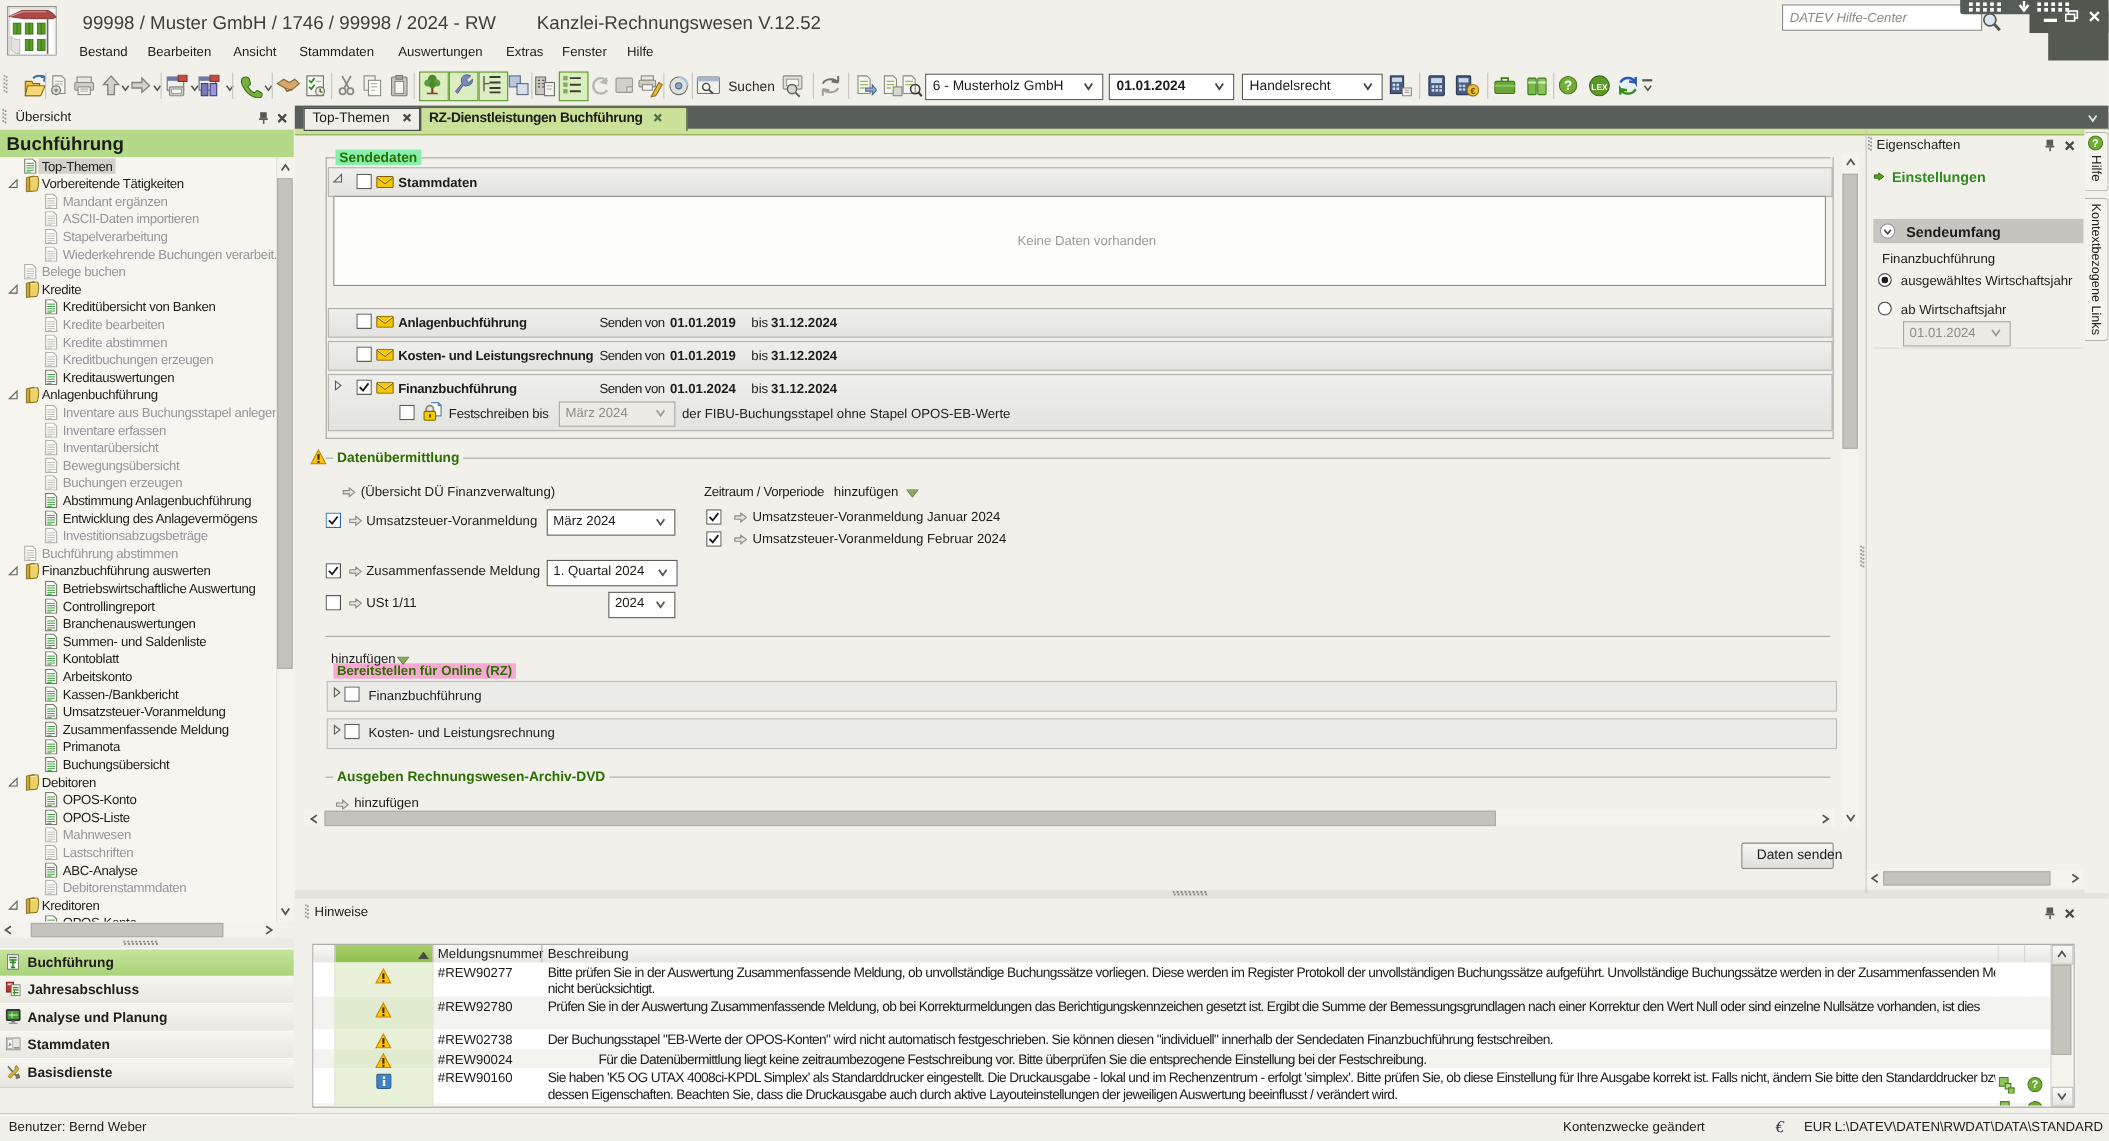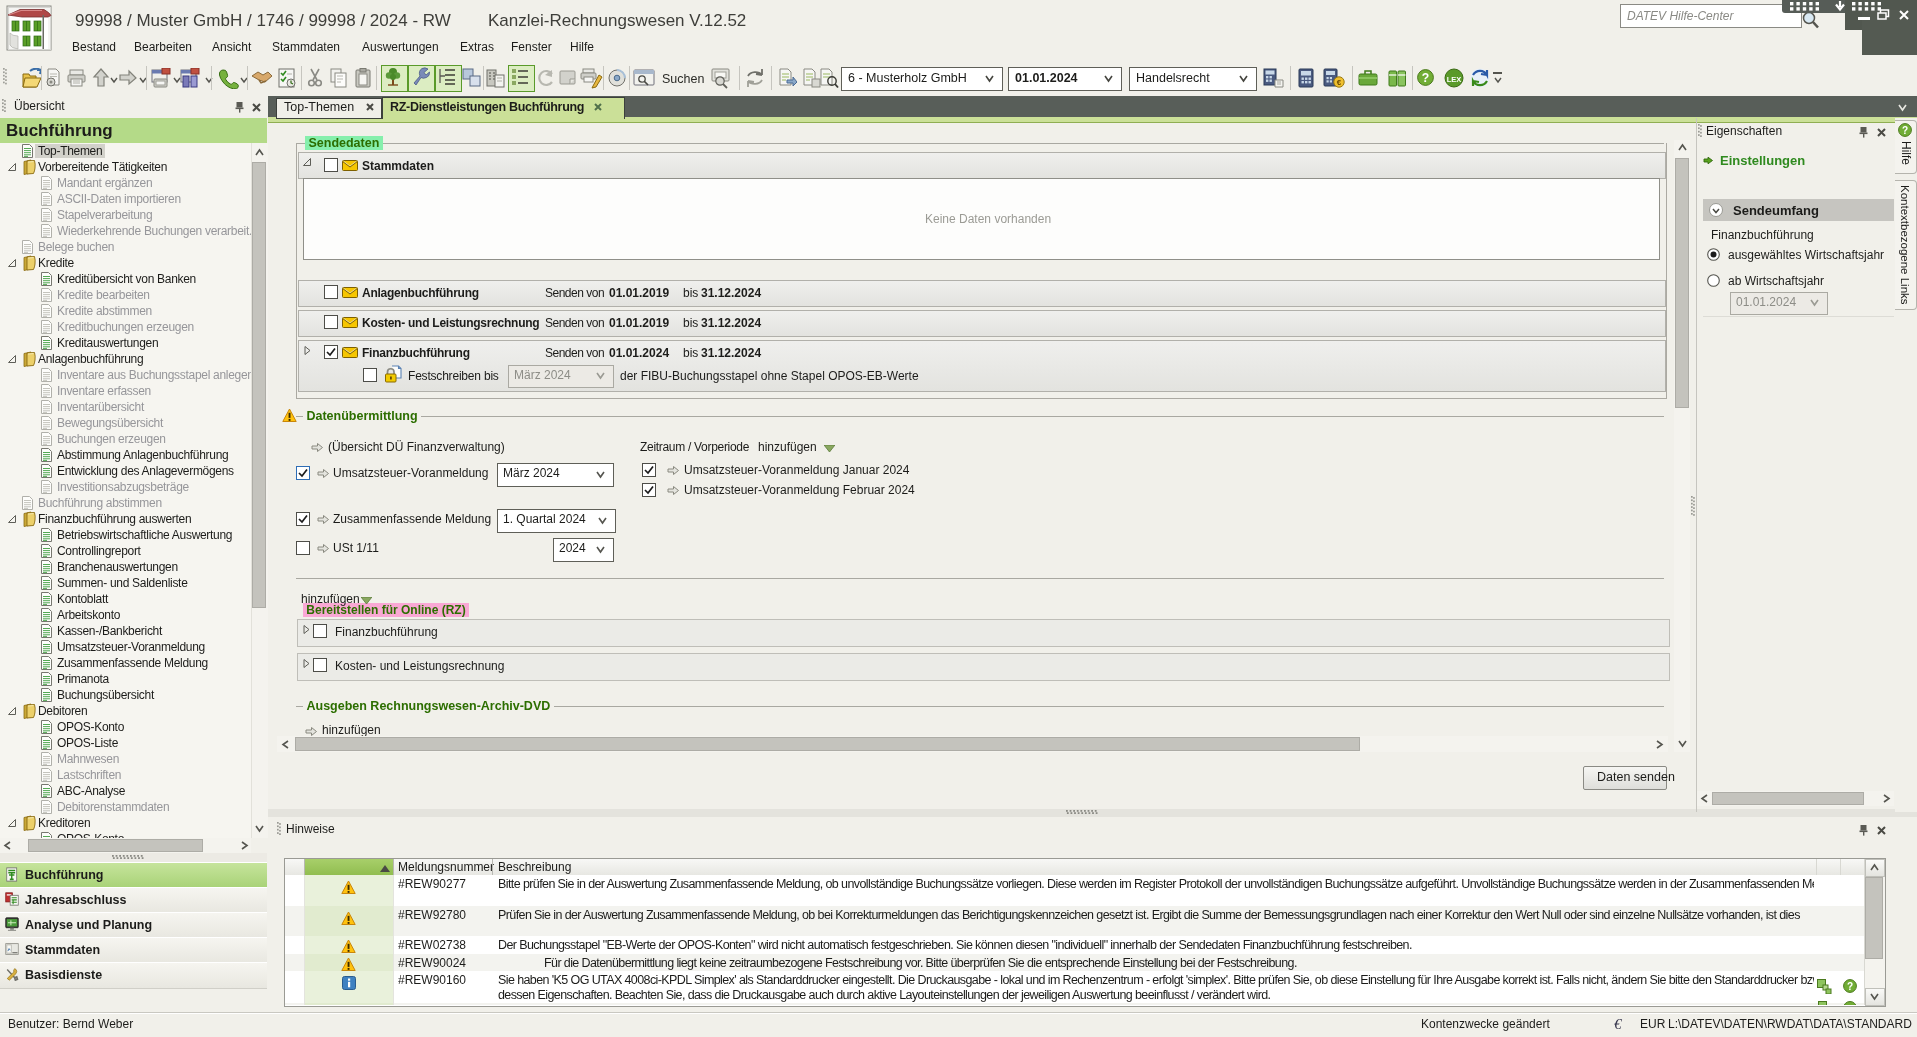--- a/index.html
+++ b/index.html
@@ -964,20 +964,21 @@
 <div class="a" style="left:285px;top:875px;width:1598px;height:31px;background:#ffffff;"></div>
 <div class="a" style="left:304px;top:875px;width:88px;height:31px;background:#e9f1db;border-left:1px solid #e4e4de;border-right:1px solid #e4e4de;"></div>
 <svg class="a" style="left:341px;top:880px;" width="15" height="15" viewBox="0 0 15 15">
       <path d="M7.5,1 L14.2,13.5 L0.8,13.5 Z" fill="#ffc20e" stroke="#c8860a" stroke-width="1"></path>
       <rect x="6.6" y="4.8" width="1.9" height="5.1000000000000005" fill="#3a2a00"></rect>
       <rect x="6.6" y="10.95" width="1.9" height="1.9" fill="#3a2a00"></rect>
     </svg>
 <div class="a" style="left:398px;top:877px;white-space:nowrap;font-size:12px;">#REW90277</div>
 <div class="a" style="left:498px;top:877px;width:1316px;height:29px;overflow:hidden;font-size:12.5px;letter-spacing:-0.6px;line-height:14.5px;">
 <div style="white-space:nowrap;">Bitte prüfen Sie in der Auswertung Zusammenfassende Meldung, ob unvollständige Buchungssätze vorliegen. Diese werden im Register Protokoll der unvollständigen Buchungssätze aufgeführt. Unvollständige Buchungssätze werden in der Zusammenfassenden Meldung</div>
+<div style="white-space:nowrap;">nicht berücksichtigt.</div>
 </div>
 <div class="a" style="left:285px;top:906px;width:1598px;height:30px;background:#f3f3ef;"></div>
 <div class="a" style="left:304px;top:906px;width:88px;height:30px;background:#e1ebcf;border-left:1px solid #e4e4de;border-right:1px solid #e4e4de;"></div>
 <svg class="a" style="left:341px;top:911px;" width="15" height="15" viewBox="0 0 15 15">
       <path d="M7.5,1 L14.2,13.5 L0.8,13.5 Z" fill="#ffc20e" stroke="#c8860a" stroke-width="1"></path>
       <rect x="6.6" y="4.8" width="1.9" height="5.1000000000000005" fill="#3a2a00"></rect>
       <rect x="6.6" y="10.95" width="1.9" height="1.9" fill="#3a2a00"></rect>
     </svg>
 <div class="a" style="left:398px;top:908px;white-space:nowrap;font-size:12px;">#REW92780</div>
 <div class="a" style="left:498px;top:908px;width:1316px;height:28px;overflow:hidden;font-size:12.5px;letter-spacing:-0.6px;line-height:14.5px;">

